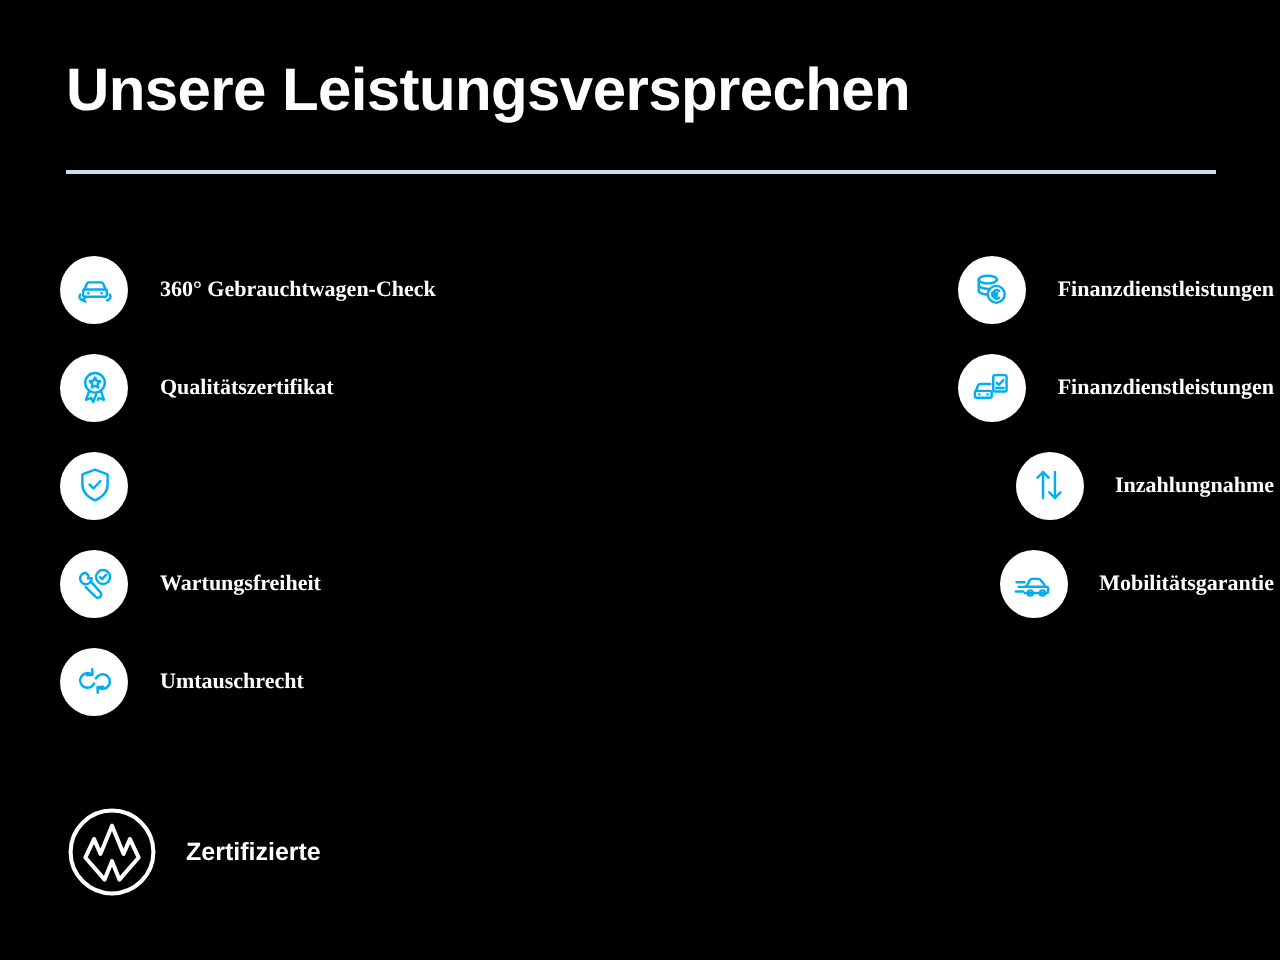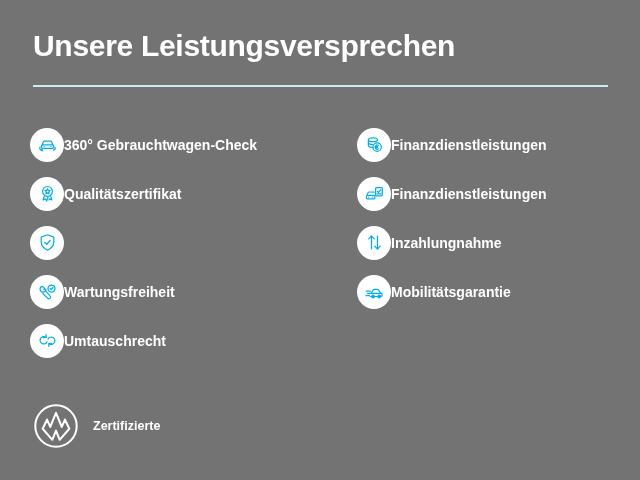--- a/index.html
+++ b/index.html
@@ -11,21 +11,21 @@
     height: 480px;
     overflow: hidden;
     background: #00AEEF;
     font-family: "Liberation Sans", sans-serif;
     -webkit-font-smoothing: antialiased;
   }
   #page {
     position: relative;
     width: 640px;
     height: 480px;
-    background: #737373;
+    background: #000000;
     box-sizing: border-box;
   }
 
   
   #header {
     position: absolute;
     left: 33px;
     top: 28px;
     width: 575px;
   }
@@ -54,21 +54,21 @@
     left: 0;
     top: 120px;
     width: 640px;
     display: flex;
   }
   .benefit-column {
     display: flex;
     flex-direction: column;
   }
   #column-left  { margin-left: 30px;  width: 300px; }
-  #column-right { margin-left: 27px;  width: 280px; }
+  #column-right { margin-left: 27px;  width: 280px; align-items: flex-end; }
 
   .benefit-item {
     display: flex;
     align-items: center;
     height: 49px;
   }
   .benefit-icon {
     flex: 0 0 auto;
     width: 34px;
     height: 34px;
@@ -77,26 +77,27 @@
     display: flex;
     align-items: center;
     justify-content: center;
   }
   .benefit-icon svg {
     width: 21px;
     height: 21px;
     display: block;
   }
   .benefit-label {
-    margin-left: 0;
-    font-size: 14px;
+    margin-left: 16px;
+    font-size: 11px;
     font-weight: bold;
     color: #FFFFFF;
     line-height: 14px;
     white-space: nowrap;
+    font-family: Liberation Serif, serif;
   }
 
   
   #brand-lockup {
     position: absolute;
     left: 33px;
     top: 403px;
     display: flex;
     align-items: center;
   }

